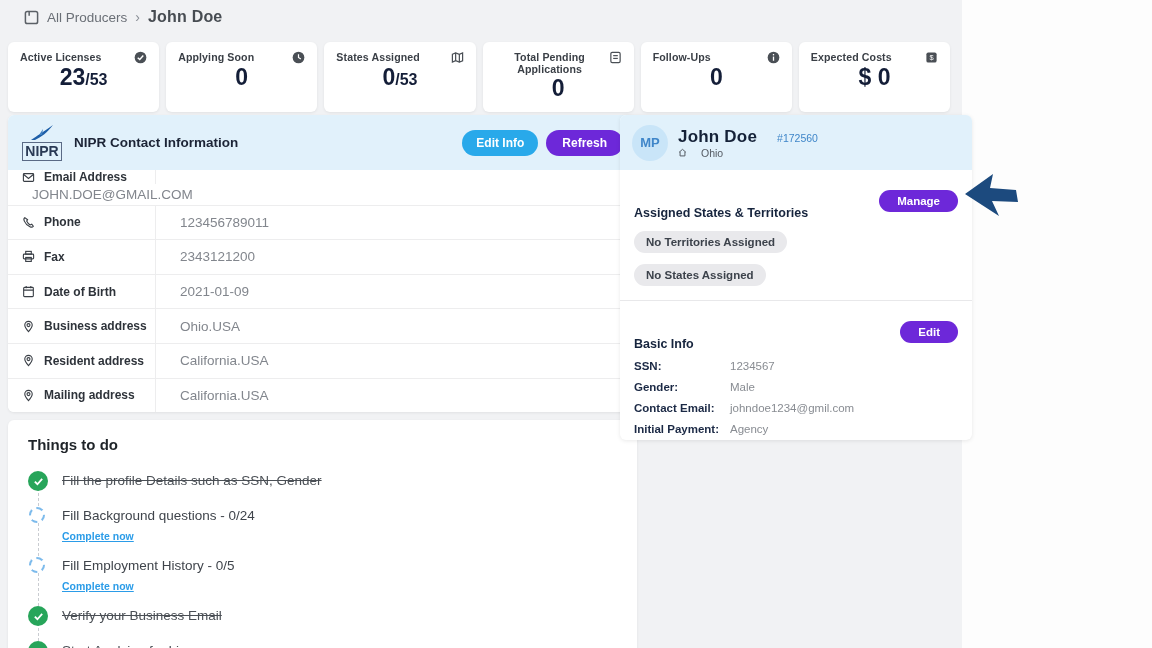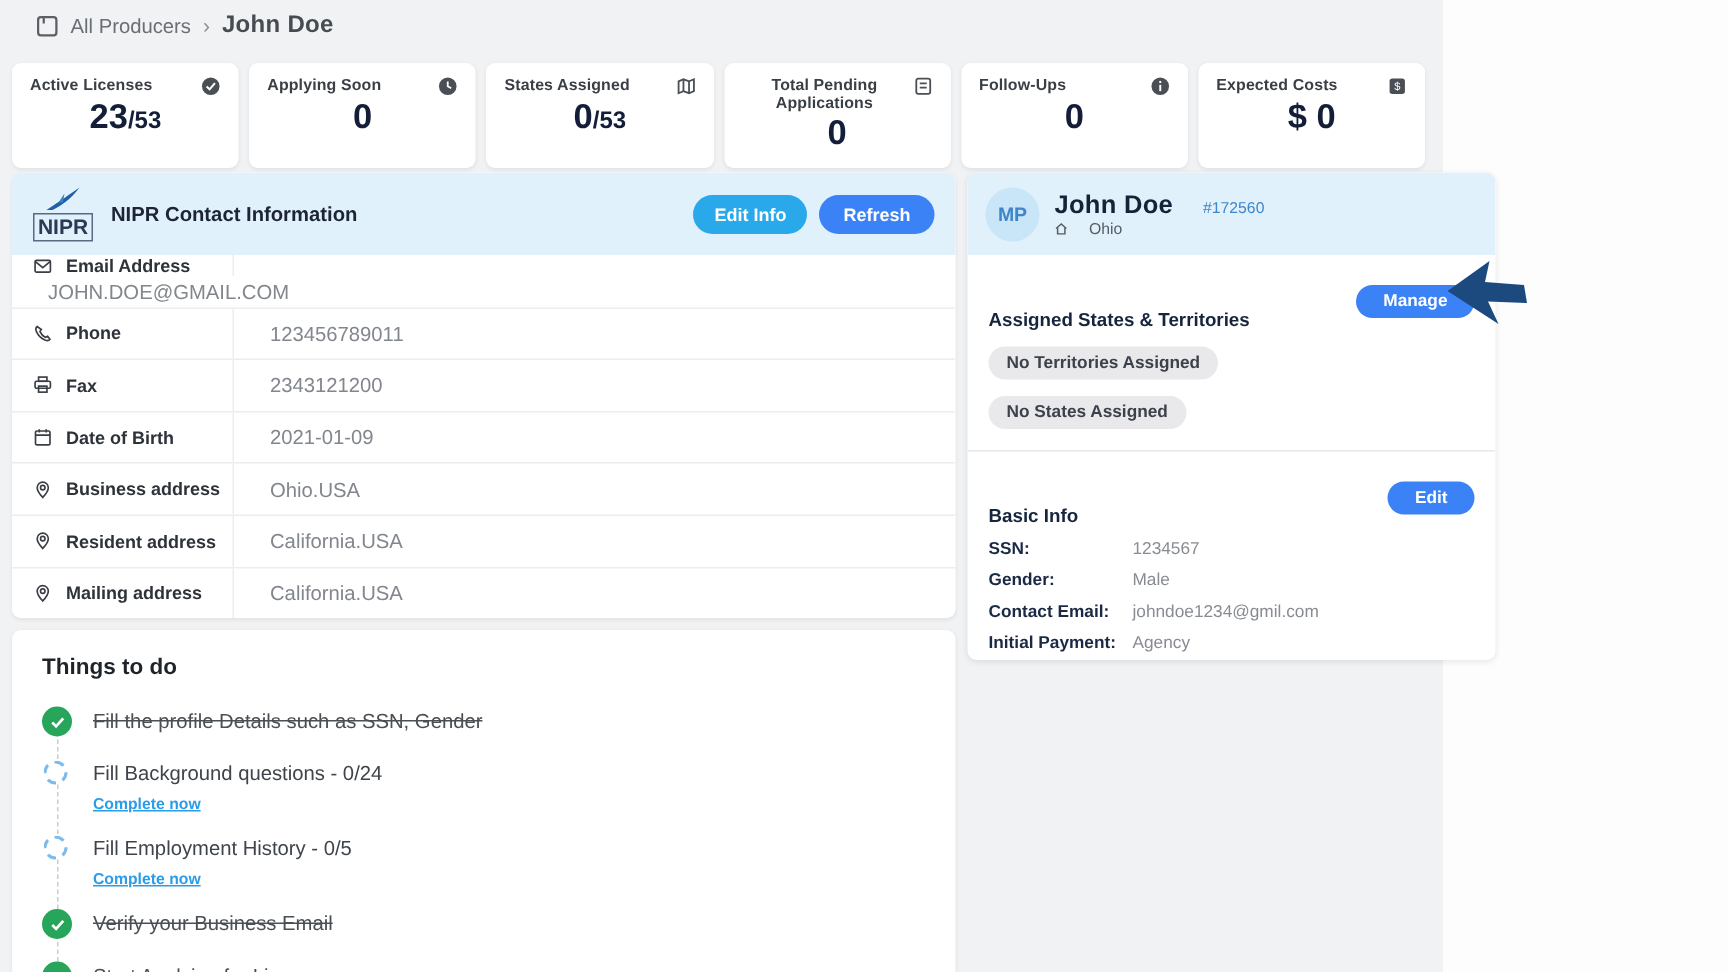--- a/index.html
+++ b/index.html
@@ -29,21 +29,21 @@
     border-radius:6px; overflow:hidden; box-shadow:0 1px 3px rgba(0,0,0,.07); }
   .nipr-header { background:#e1f1fb; height:55px; display:flex; align-items:center; padding:0 14px; }
   .nipr-logo { width:40px; display:flex; flex-direction:column; align-items:center; }
   .nipr-logo svg { width:26px; height:18px; }
   .nipr-logo-text { font-size:14px; font-weight:bold; color:#2a3a55; border:1px solid #5a6a85;
     padding:0 2px; line-height:1.2; }
   .nipr-title { margin-left:12px; font-size:13.5px; font-weight:bold; color:#1c2436; }
   .nipr-btns { margin-left:auto; display:flex; gap:8px; }
   .btn-sky { background:#29a9ea; color:#fff; border:none; border-radius:14px; padding:6px 14px;
     font-size:12px; font-weight:bold; font-family:inherit; cursor:pointer; }
-  .btn-dark { background:#3b82f6; color:#fff; border:none; border-radius:14px; padding:6px 16px;
+  .btn-dark { background:#6d28d9; color:#fff; border:none; border-radius:14px; padding:6px 16px;
     font-size:12px; font-weight:bold; font-family:inherit; cursor:pointer; }
   .info-row { display:flex; height:34.6px; border-top:1px solid #ededee; background:#fff; }
   .info-label { width:148px; flex:none; display:flex; align-items:center; gap:9px;
     padding-left:14px; border-right:1px solid #ededee; }
   .info-label svg { width:13px; height:13px; color:#3a3f46; flex:none; }
   .info-label span { font-size:12px; font-weight:bold; color:#2e333a; }
   .info-value { flex:1; display:flex; align-items:center; padding-left:24px;
     font-size:13.5px; color:#82868d; }
 
   
@@ -59,21 +59,21 @@
     display:flex; align-items:center; justify-content:center; background:#fff; }
   .todo-circle.done { background:#27a55a; }
   .todo-circle.done svg { width:11px; height:11px; color:#fff; }
   .todo-circle.pending { width:16px; height:16px; border:2px dashed #7dbbec; margin:1px; }
   .todo-text { font-size:13.5px; color:#3f444b; line-height:20px; }
   .todo-text.strike { text-decoration:line-through; color:#4a4f55; }
   .todo-link { display:inline-block; margin-top:4px; font-size:10.5px; font-weight:bold;
     color:#2b9ce8; text-decoration:underline; cursor:pointer; }
 
   
-  .right-card { position:absolute; left:645px; top:115px; width:352px; height:325px; background:#fff;
+  .right-card { position:absolute; left:620px; top:115px; width:352px; height:325px; background:#fff;
     border-radius:6px; overflow:hidden; box-shadow:0 1px 4px rgba(0,0,0,.09); }
   .profile-header { background:#e1f1fb; height:55px; display:flex; align-items:center; padding:0 12px; }
   .avatar { width:36px; height:36px; border-radius:50%; background:#c9e5f8; color:#3f86c9;
     font-size:13px; font-weight:bold; display:flex; align-items:center; justify-content:center; flex:none; }
   .profile-main { margin-left:10px; }
   .profile-name-row { display:flex; align-items:baseline; }
   .profile-name { font-size:17px; font-weight:bold; color:#152238; letter-spacing:.2px; }
   .profile-id { margin-left:20px; font-size:10.5px; color:#3f86c9; }
   .profile-loc { display:flex; align-items:center; gap:14px; font-size:10.5px; color:#555b63; }
   .profile-loc svg { width:9px; height:9px; }

